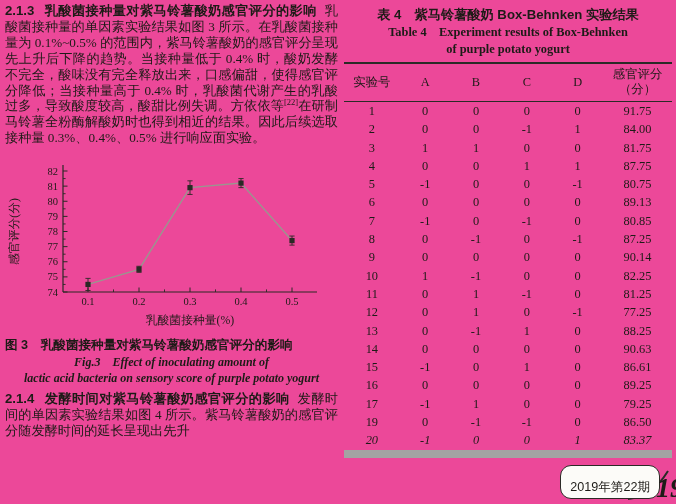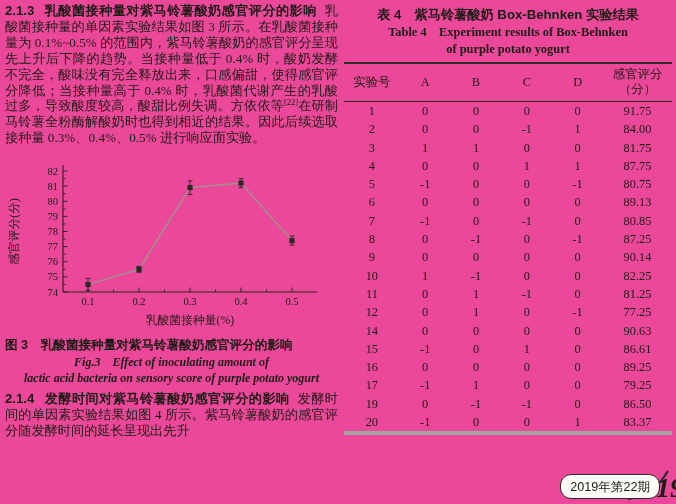--- a/index.html
+++ b/index.html
@@ -22,27 +22,27 @@
   
   .right-col { position:absolute; left:344px; top:6px; width:328px; }
   .t4-title-cn { font-family:"Liberation Sans","DejaVu Sans",sans-serif; font-weight:700; font-size:13.2px; text-align:center; }
   .t4-title-en { font-weight:700; font-size:12.4px; text-align:center; line-height:17px; }
   table.t4 { width:100%; border-collapse:collapse; table-layout:fixed; margin-top:4px;
              font-size:12.4px; }
   .t4 col.c-run { width:17%; } .t4 col.c-f { width:15.5%; } .t4 col.c-score { width:21%; }
   .t4 thead tr { border-top:2px solid #2b2a26; border-bottom:1.6px solid #2b2a26; }
   .t4 th { font-weight:400; text-align:center; padding:3px 0 4px; line-height:15px; }
   .t4 td { text-align:center; height:18.3px; line-height:18.3px; padding:0; }
-  .t4 tbody tr:last-child td { border-bottom:4px solid #a3a3a3; }
+  .t4 tbody tr:last-child td { border-bottom:8px solid #a3a3a3;font-style:italic; }
 
   
   .footer { position:absolute; right:0; bottom:2px; width:130px; height:32px; }
   .swoosh { position:absolute; right:2px; bottom:1px; }
   .issue-box { position:absolute; right:16px; bottom:3px; border:1.4px solid #2b2a26; border-radius:11px;
-               background:#fcfbf8; padding:4px 9px 2px; font-size:12.6px;
+               background:#fcfbf8; padding:13px 9px 2px; font-size:12.6px;
                font-family:"Liberation Sans","DejaVu Sans",sans-serif; white-space:nowrap; }
   .pagenum { position:absolute; right:-8px; bottom:-2px; font-family:"Liberation Serif","DejaVu Serif",serif;
              font-style:italic; font-weight:700; font-size:28px; }
 
   
   .tick { font-size:10.5px; font-family:"Liberation Serif","DejaVu Serif",serif; fill:#1d1b17; }
   .axlabel { font-size:11.8px; font-family:"Liberation Serif","DejaVu Serif",serif; fill:#1d1b17; }
 </style>
 </head>
 <body>
@@ -248,20 +248,28 @@
           </tr>
           <tr>
             <td>12</td>
             <td>0</td>
             <td>1</td>
             <td>0</td>
             <td>-1</td>
             <td>77.25</td>
           </tr>
           <tr>
+            <td>13</td>
+            <td>0</td>
+            <td>-1</td>
+            <td>1</td>
+            <td>0</td>
+            <td>88.25</td>
+          </tr>
+          <tr>
             <td>14</td>
             <td>0</td>
             <td>0</td>
             <td>0</td>
             <td>0</td>
             <td>90.63</td>
           </tr>
           <tr>
             <td>15</td>
             <td>-1</td>

